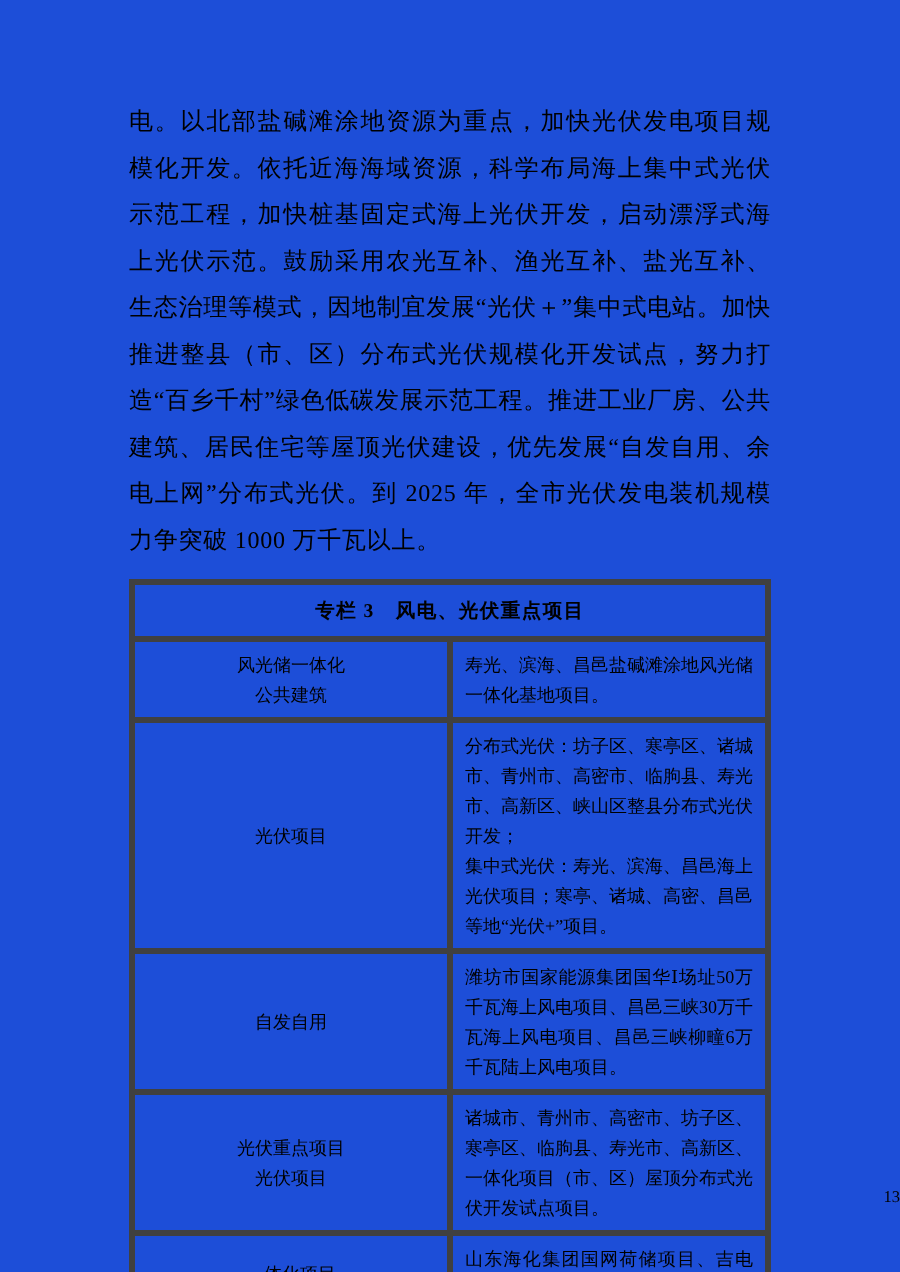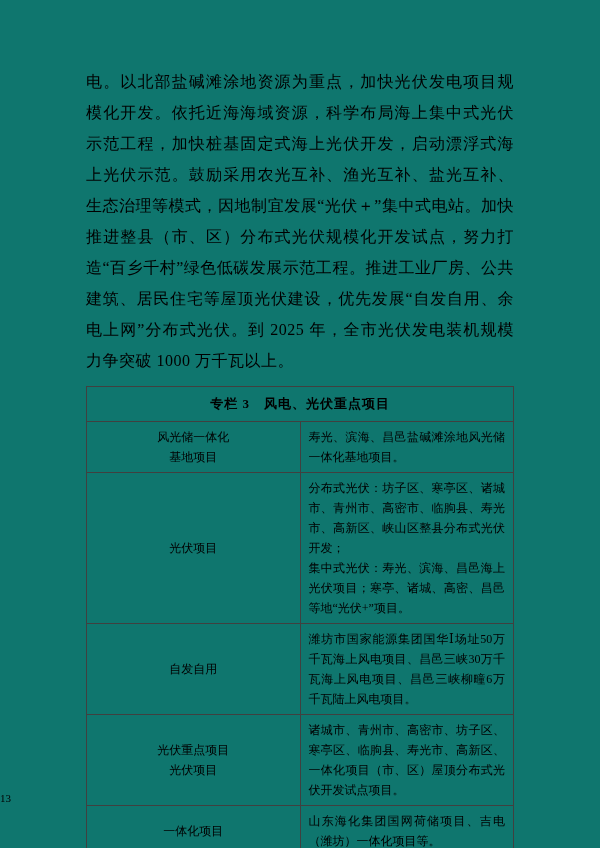--- a/index.html
+++ b/index.html
@@ -5,21 +5,21 @@
   html, body {
     margin: 0;
     padding: 0;
     background: #ffffff;
   }
   .page {
     position: relative;
     width: 600px;
     height: 848px;
     box-sizing: border-box;
-    background: #0f766e;
+    background: #1d4ed8;
     padding: 66px 86px 0 86px;
     overflow: hidden;
     font-family: "Liberation Serif", "DejaVu Serif", serif;
     color: #000000;
   }
   .body-text {
     font-size: 16px;
     line-height: 31px;
     text-align: justify;
     text-justify: inter-ideograph;
@@ -28,21 +28,21 @@
   table.projects {
     width: 100%;
     border-collapse: collapse;
     margin-top: 10px;
     font-size: 12px;
     line-height: 20px;
     table-layout: fixed;
   }
   table.projects th,
   table.projects td {
-    border: 1px solid #404040;
+    border: 4px solid #404040;
   }
   table.projects th {
     font-size: 13px;
     font-weight: bold;
     text-align: center;
     padding: 7px 4px;
     letter-spacing: 1px;
   }
   td.row-label {
     width: 80px;
@@ -56,42 +56,42 @@
     padding: 5px 8px;
     text-align: justify;
     text-justify: inter-ideograph;
     white-space: pre-line;
   }
   .page-number {
     position: absolute;
     left: 0;
     right: 0;
     bottom: 44px;
-    text-align: left;
+    text-align: right;
     font-size: 11px;
     color: #000000;
   }
 </style>
 </head>
 <body>
 
 <div class="page">
 
   <div class="body-text">电。以北部盐碱滩涂地资源为重点，加快光伏发电项目规模化开发。依托近海海域资源，科学布局海上集中式光伏示范工程，加快桩基固定式海上光伏开发，启动漂浮式海上光伏示范。鼓励采用农光互补、渔光互补、盐光互补、生态治理等模式，因地制宜发展“光伏＋”集中式电站。加快推进整县（市、区）分布式光伏规模化开发试点，努力打造“百乡千村”绿色低碳发展示范工程。推进工业厂房、公共建筑、居民住宅等屋顶光伏建设，优先发展“自发自用、余电上网”分布式光伏。到 2025 年，全市光伏发电装机规模力争突破 1000 万千瓦以上。</div>
 
   <table class="projects">
     <thead>
       <tr>
         <th colspan="2">专栏 3　风电、光伏重点项目</th>
       </tr>
     </thead>
     <tbody>
       <tr>
         <td class="row-label">风光储一体化
-基地项目</td>
+公共建筑</td>
         <td class="row-content">寿光、滨海、昌邑盐碱滩涂地风光储一体化基地项目。</td>
       </tr>
       <tr>
         <td class="row-label">光伏项目</td>
         <td class="row-content">分布式光伏：坊子区、寒亭区、诸城市、青州市、高密市、临朐县、寿光市、高新区、峡山区整县分布式光伏开发；
 集中式光伏：寿光、滨海、昌邑海上光伏项目；寒亭、诸城、高密、昌邑等地“光伏+”项目。</td>
       </tr>
       <tr>
         <td class="row-label">自发自用</td>
         <td class="row-content">潍坊市国家能源集团国华Ⅰ场址50万千瓦海上风电项目、昌邑三峡30万千瓦海上风电项目、昌邑三峡柳疃6万千瓦陆上风电项目。</td>

